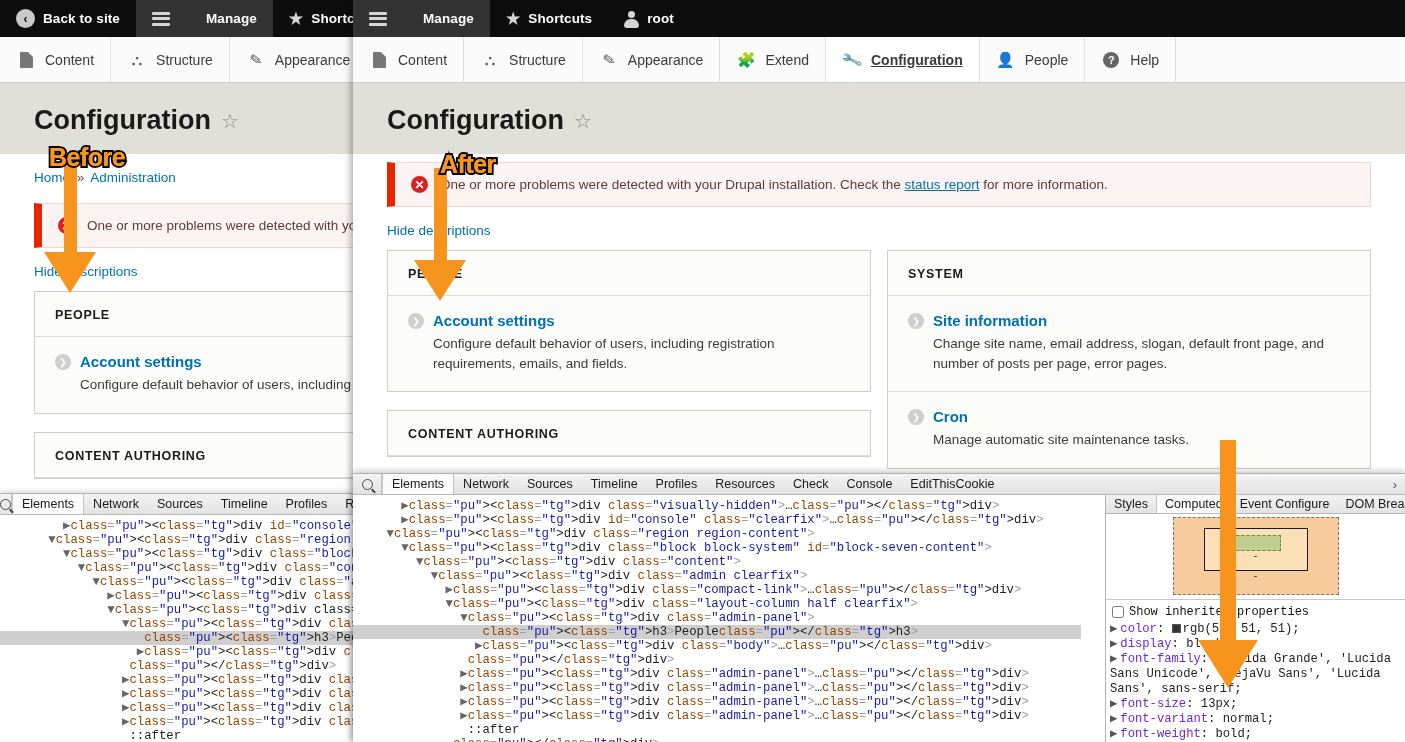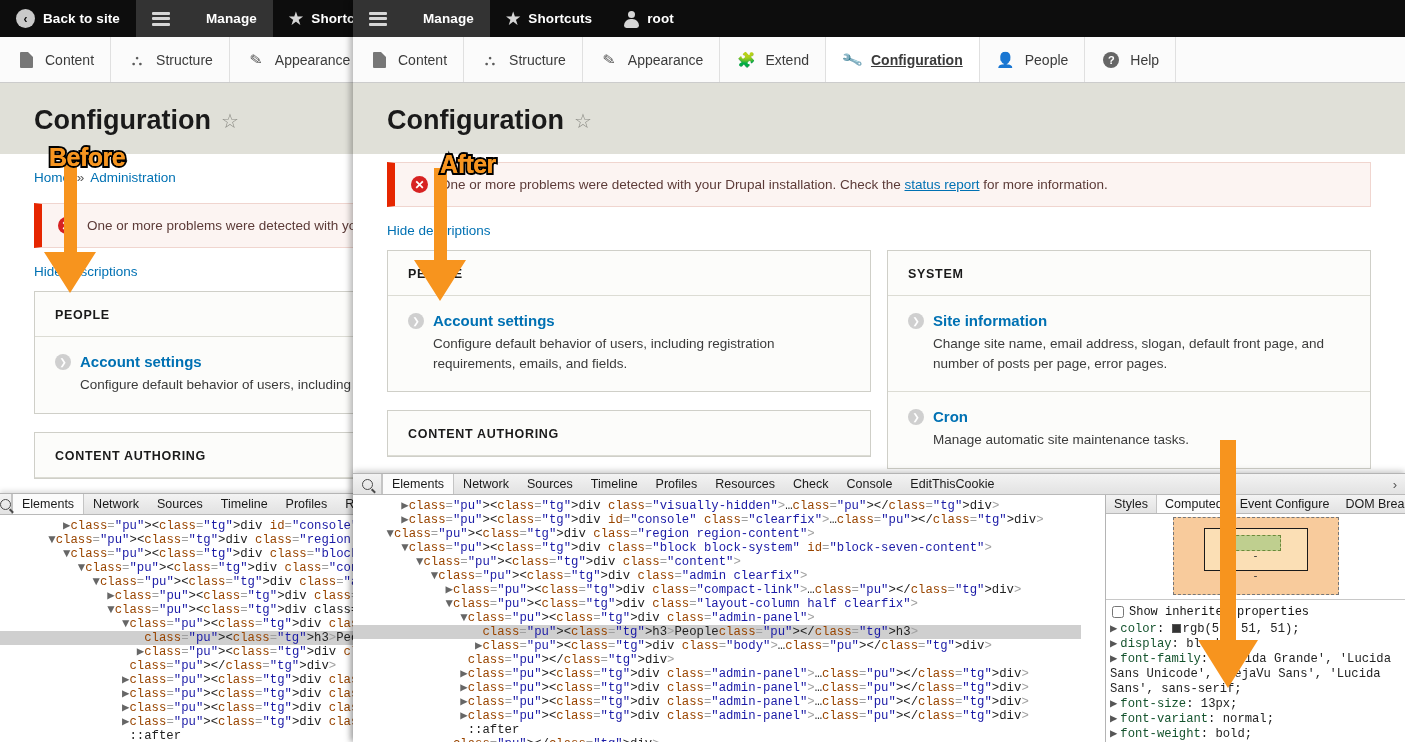--- a/index.html
+++ b/index.html
@@ -146,21 +146,21 @@
      font-family:"Liberation Mono",monospace; font-size:10px; color:#333; text-align:center; }
   .bm-border { border:1px solid #1a1a1a; background:#fbdfb5; padding:6px 26px 8px 26px; }
   .bm-padding { border:1px dashed #6b8a3a; background:#bfcf8f; padding:5px 24px; font-size:10px; }
   .bm-content { background:#9db36a; height:4px; }
   .sp-inherit { font-size:12px; padding:5px 6px 3px 6px; display:flex; align-items:center; gap:5px;
       font-family:"Liberation Mono",monospace; color:#111; }
   .sp-inherit input { width:12px; height:12px; }
   .props { padding:0 4px; font-family:"Liberation Mono",monospace; font-size:12.2px; line-height:15px; color:#222; }
   .props .p { white-space:nowrap; }
   .props .p .tri { color:#555; padding-right:3px; }
-  .props .k { color:#14532d; }
+  .props .k { color:#6d28d9; }
   .props .v { color:#222; }
   .swatch { display:inline-block;width:9px;height:9px;background:#333;border:1px solid #555;
      vertical-align:-1px;margin-right:2px; }
   .props .wrap { white-space:normal; }
 
   
   .anno { position:absolute; z-index:50; pointer-events:none; }
   .anno-label {
     font-family:"Liberation Sans", sans-serif; font-weight:bold; font-size:25px;
     color:#F59A1E;

